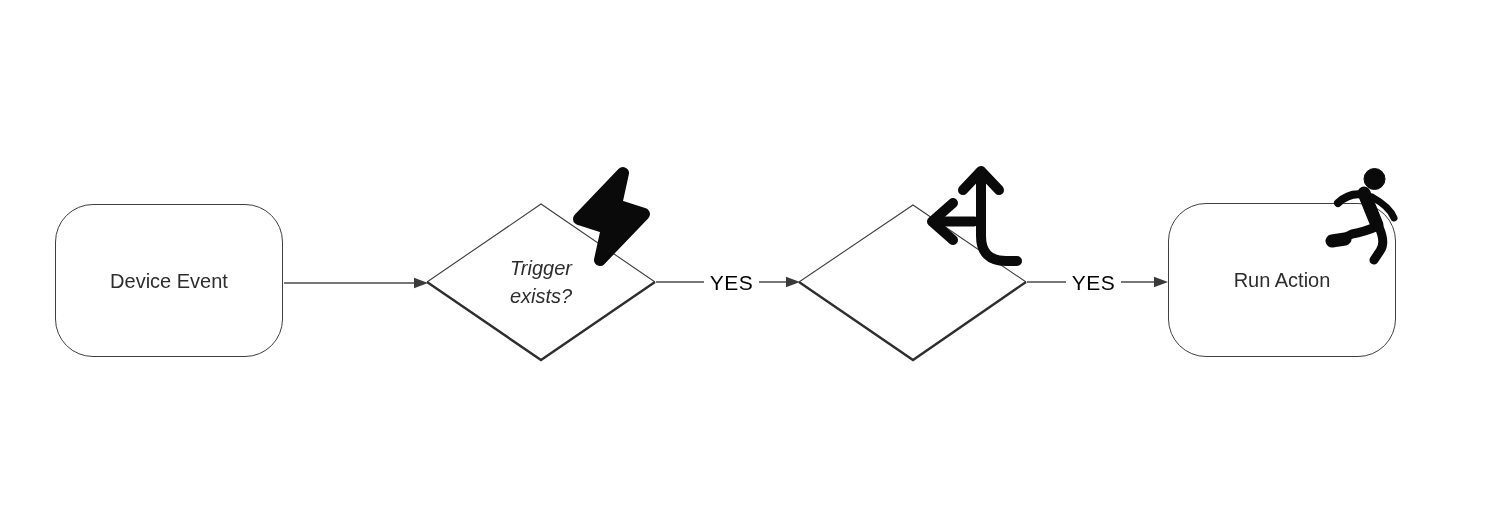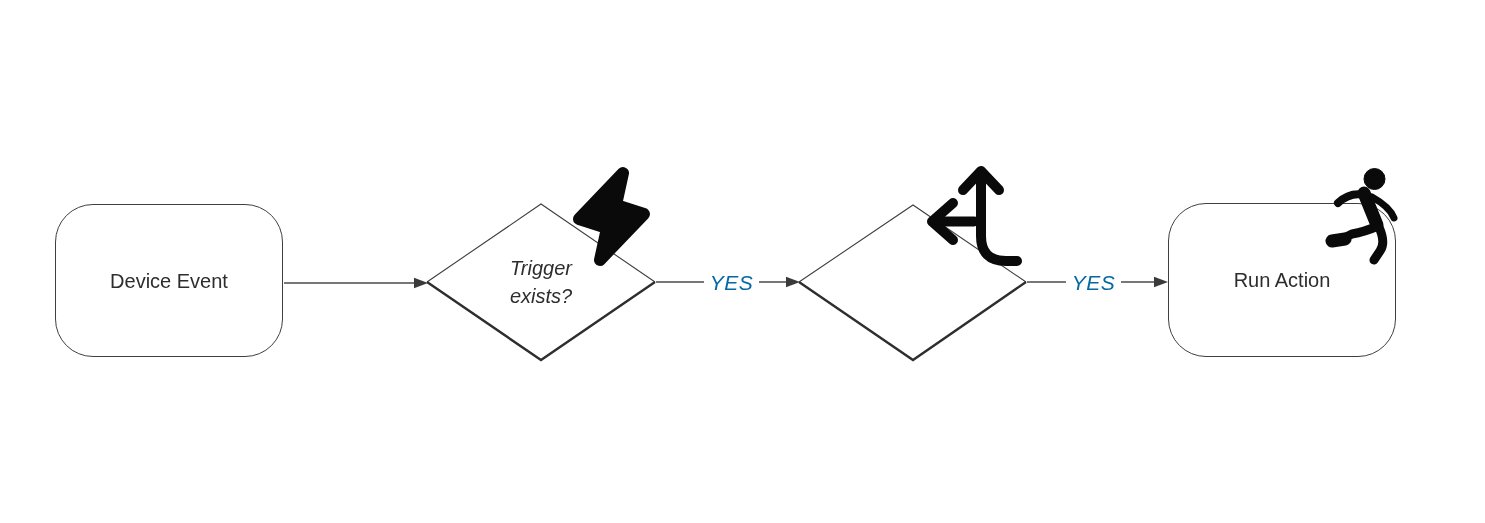--- a/index.html
+++ b/index.html
@@ -48,24 +48,23 @@
     align-items: center;
     justify-content: center;
     z-index: 5;
   }
   .edge-label {
     position: absolute;
     display: flex;
     align-items: center;
     justify-content: center;
     font-size: 21px;
-    color: #0369a1;
+    color: #000000;
     letter-spacing: 0.5px;
     z-index: 5;
-    font-style: italic;
   }
   .shape-thin  { fill: none; stroke: #3f3f3f; stroke-width: 1.1px; }
   .shape-thick { fill: none; stroke: #2e2e2e; stroke-width: 2.4px; }
   .shape-fill  { fill: #ffffff; stroke: none; }
   .connector   { stroke: #4a4a4a; stroke-width: 1.5px; fill: none; }
   .arrowhead   { fill: #3a3a3a; stroke: none; }
   .icon-stroke { fill: none; stroke: #0a0a0a; stroke-linecap: round; stroke-linejoin: round; }
   .icon-fill   { fill: #0a0a0a; stroke: #0a0a0a; stroke-linejoin: round; }
 </style>
 </head>

